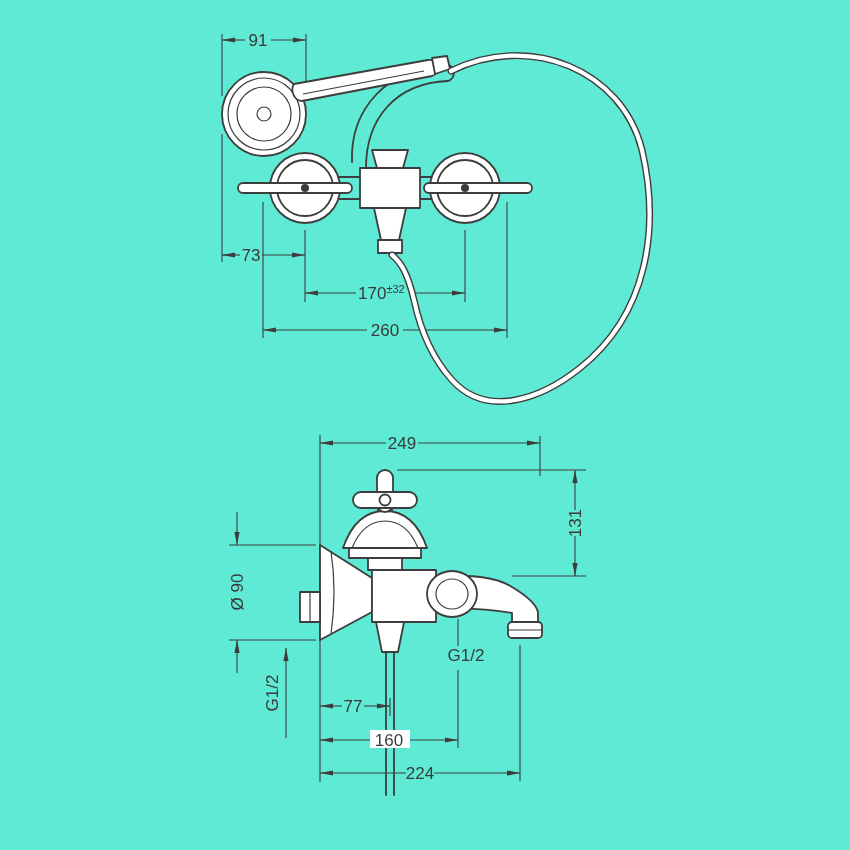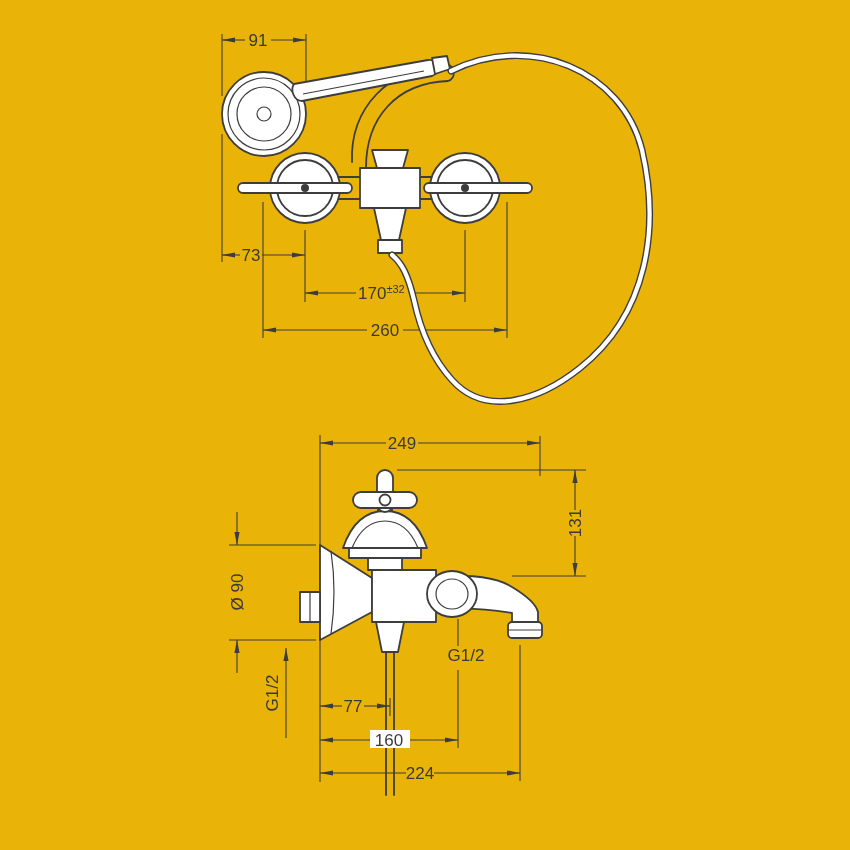--- a/index.html
+++ b/index.html
@@ -1,16 +1,16 @@
 <!DOCTYPE html>
 <html><head>
 <meta charset="utf-8">
 <style>
   html,body{margin:0;padding:0;background:#ffffff;}
-  #stage{position:relative;width:850px;height:850px;background:#eab308;overflow:hidden;}
+  #stage{position:relative;width:850px;height:850px;background:#5eead4;overflow:hidden;}
   svg{display:block;}
   .obj{fill:#ffffff;stroke:#3d3d3d;stroke-width:1.8;stroke-linejoin:round;}
   .objline{fill:none;stroke:#3d3d3d;stroke-width:1.8;stroke-linecap:round;stroke-linejoin:round;}
   .detail{fill:none;stroke:#3d3d3d;stroke-width:1.2;}
   .dim{fill:none;stroke:#3d3d3d;stroke-width:1.1;}
   .hose-outer{fill:none;stroke:#3d3d3d;stroke-width:7;stroke-linecap:round;}
   .hose-inner{fill:none;stroke:#ffffff;stroke-width:4.2;stroke-linecap:round;}
   .dimtext{font-family:"Liberation Sans",sans-serif;font-size:17px;fill:#3a3a3a;}
   .suptext{font-size:11px;}
   .mask{fill:#ffffff;stroke:none;}

